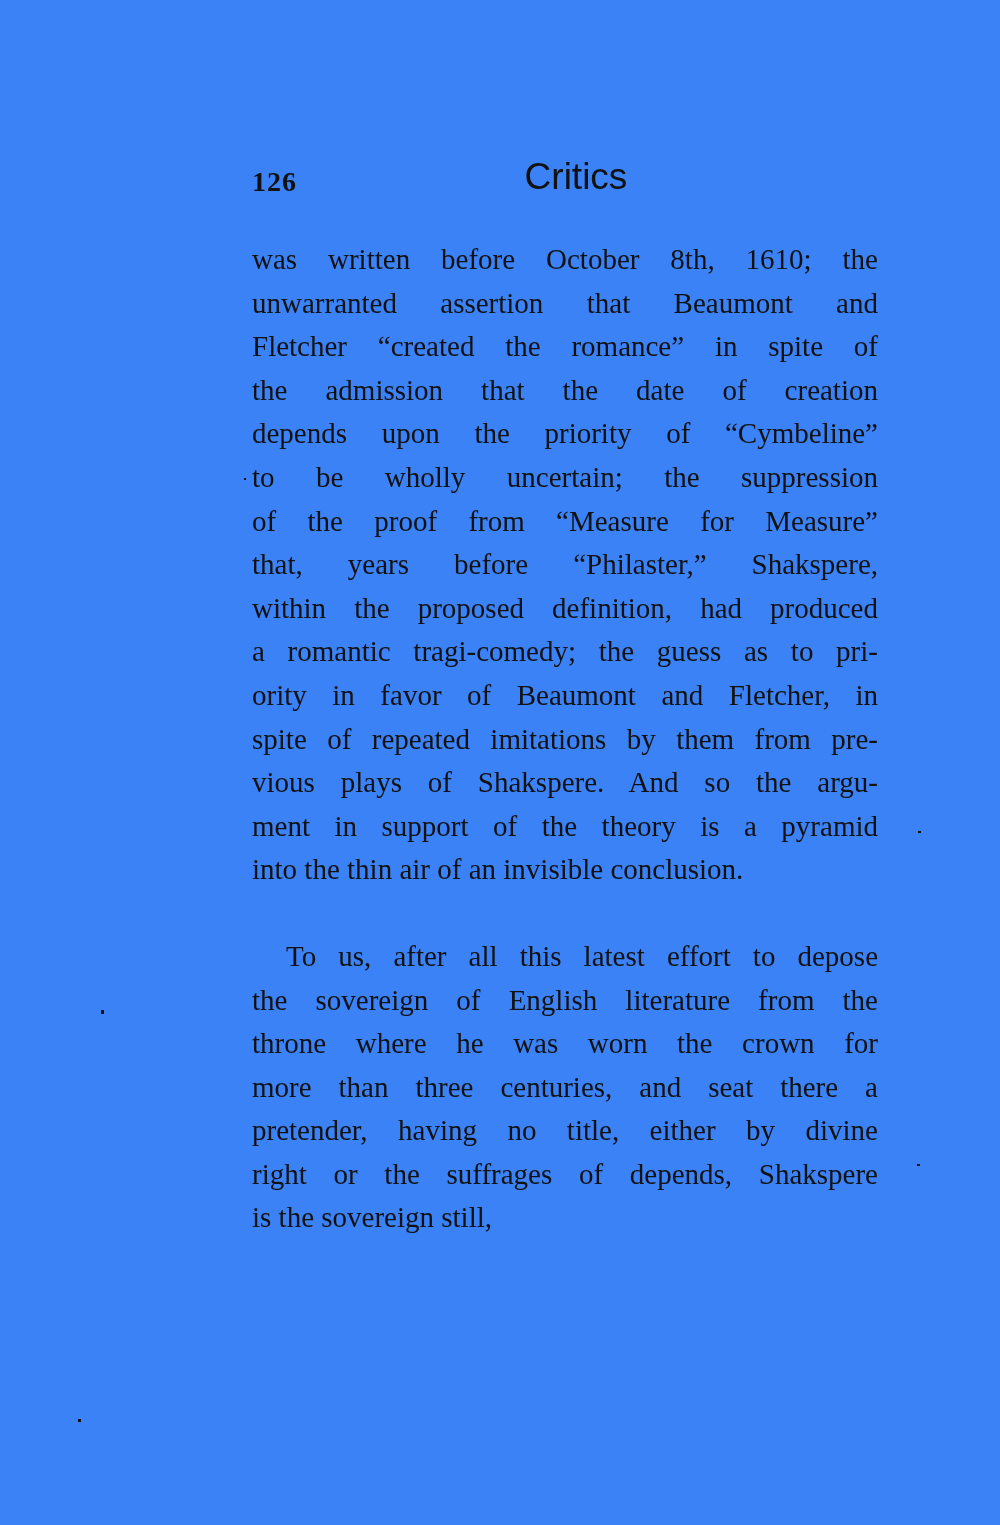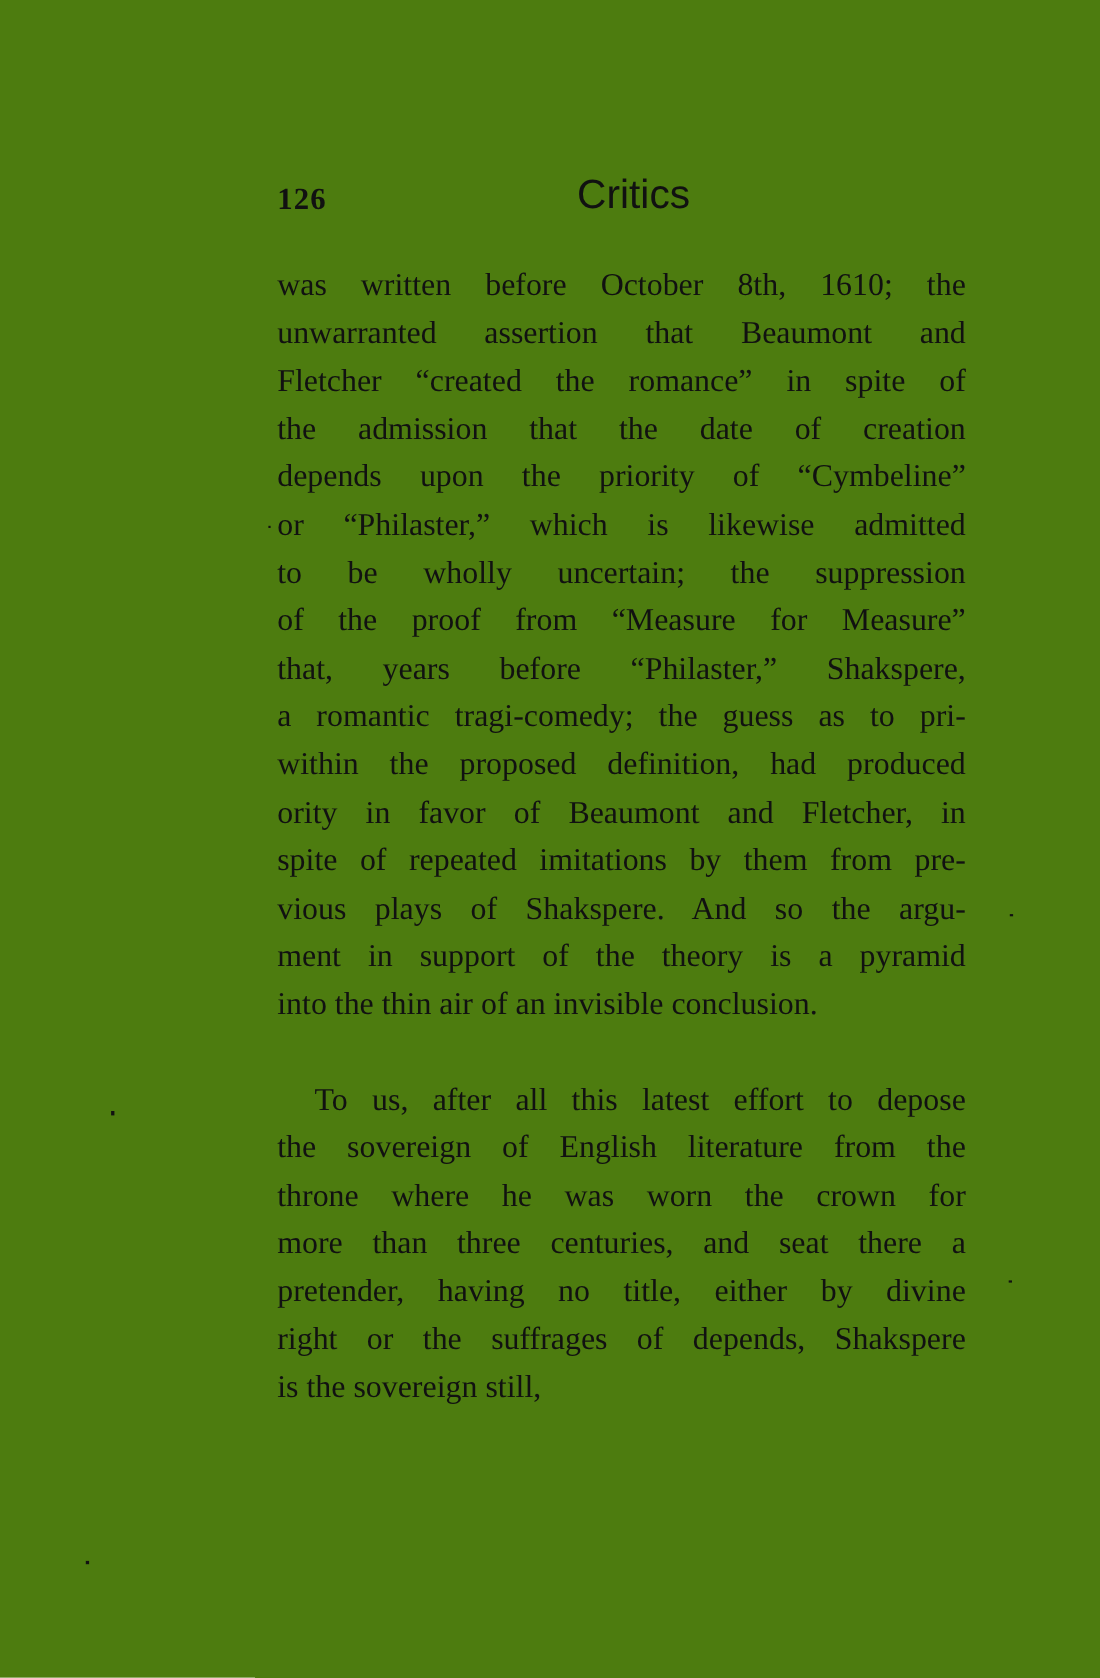--- a/index.html
+++ b/index.html
@@ -12,21 +12,21 @@
       height: 1525px;
       position: relative;
       overflow: hidden;
       font-family: "Liberation Serif", "DejaVu Serif", serif;
       color: #111111;
     }
     .page {
       position: absolute;
       left: 0; top: 0;
       width: 1000px; height: 1525px;
-      background: #4d7c0f;
+      background: #3b82f6;
     }
     .running-head {
       position: absolute;
       left: 252px;
       top: 162px;
       width: 626px;
       height: 50px;
     }
     .page-number {
       position: absolute;
@@ -96,26 +96,25 @@
     <div class="running-title">Critics</div>
   </div>
 
   <div class="text-block">
     <div>
       <span class="line">was written before October 8th, 1610; the</span>
       <span class="line">unwarranted assertion that Beaumont and</span>
       <span class="line">Fletcher “created the romance” in spite of</span>
       <span class="line">the admission that the date of creation</span>
       <span class="line">depends upon the priority of “Cymbeline”</span>
-      <span class="line">or “Philaster,” which is likewise admitted</span>
       <span class="line">to be wholly uncertain; the suppression</span>
       <span class="line">of the proof from “Measure for Measure”</span>
       <span class="line">that, years before “Philaster,” Shakspere,</span>
+      <span class="line">within the proposed definition, had produced</span>
       <span class="line">a romantic tragi-comedy; the guess as to pri-</span>
-      <span class="line">within the proposed definition, had produced</span>
       <span class="line">ority in favor of Beaumont and Fletcher, in</span>
       <span class="line">spite of repeated imitations by them from pre-</span>
       <span class="line">vious plays of Shakspere.  And so the argu-</span>
       <span class="line">ment in support of the theory is a pyramid</span>
       <span class="line last">into the thin air of an invisible conclusion.</span>
     </div>
     <div class="para-gap"></div>
     <div>
       <span class="line indent">To us, after all this latest effort to depose</span>
       <span class="line">the sovereign of English literature from the</span>

